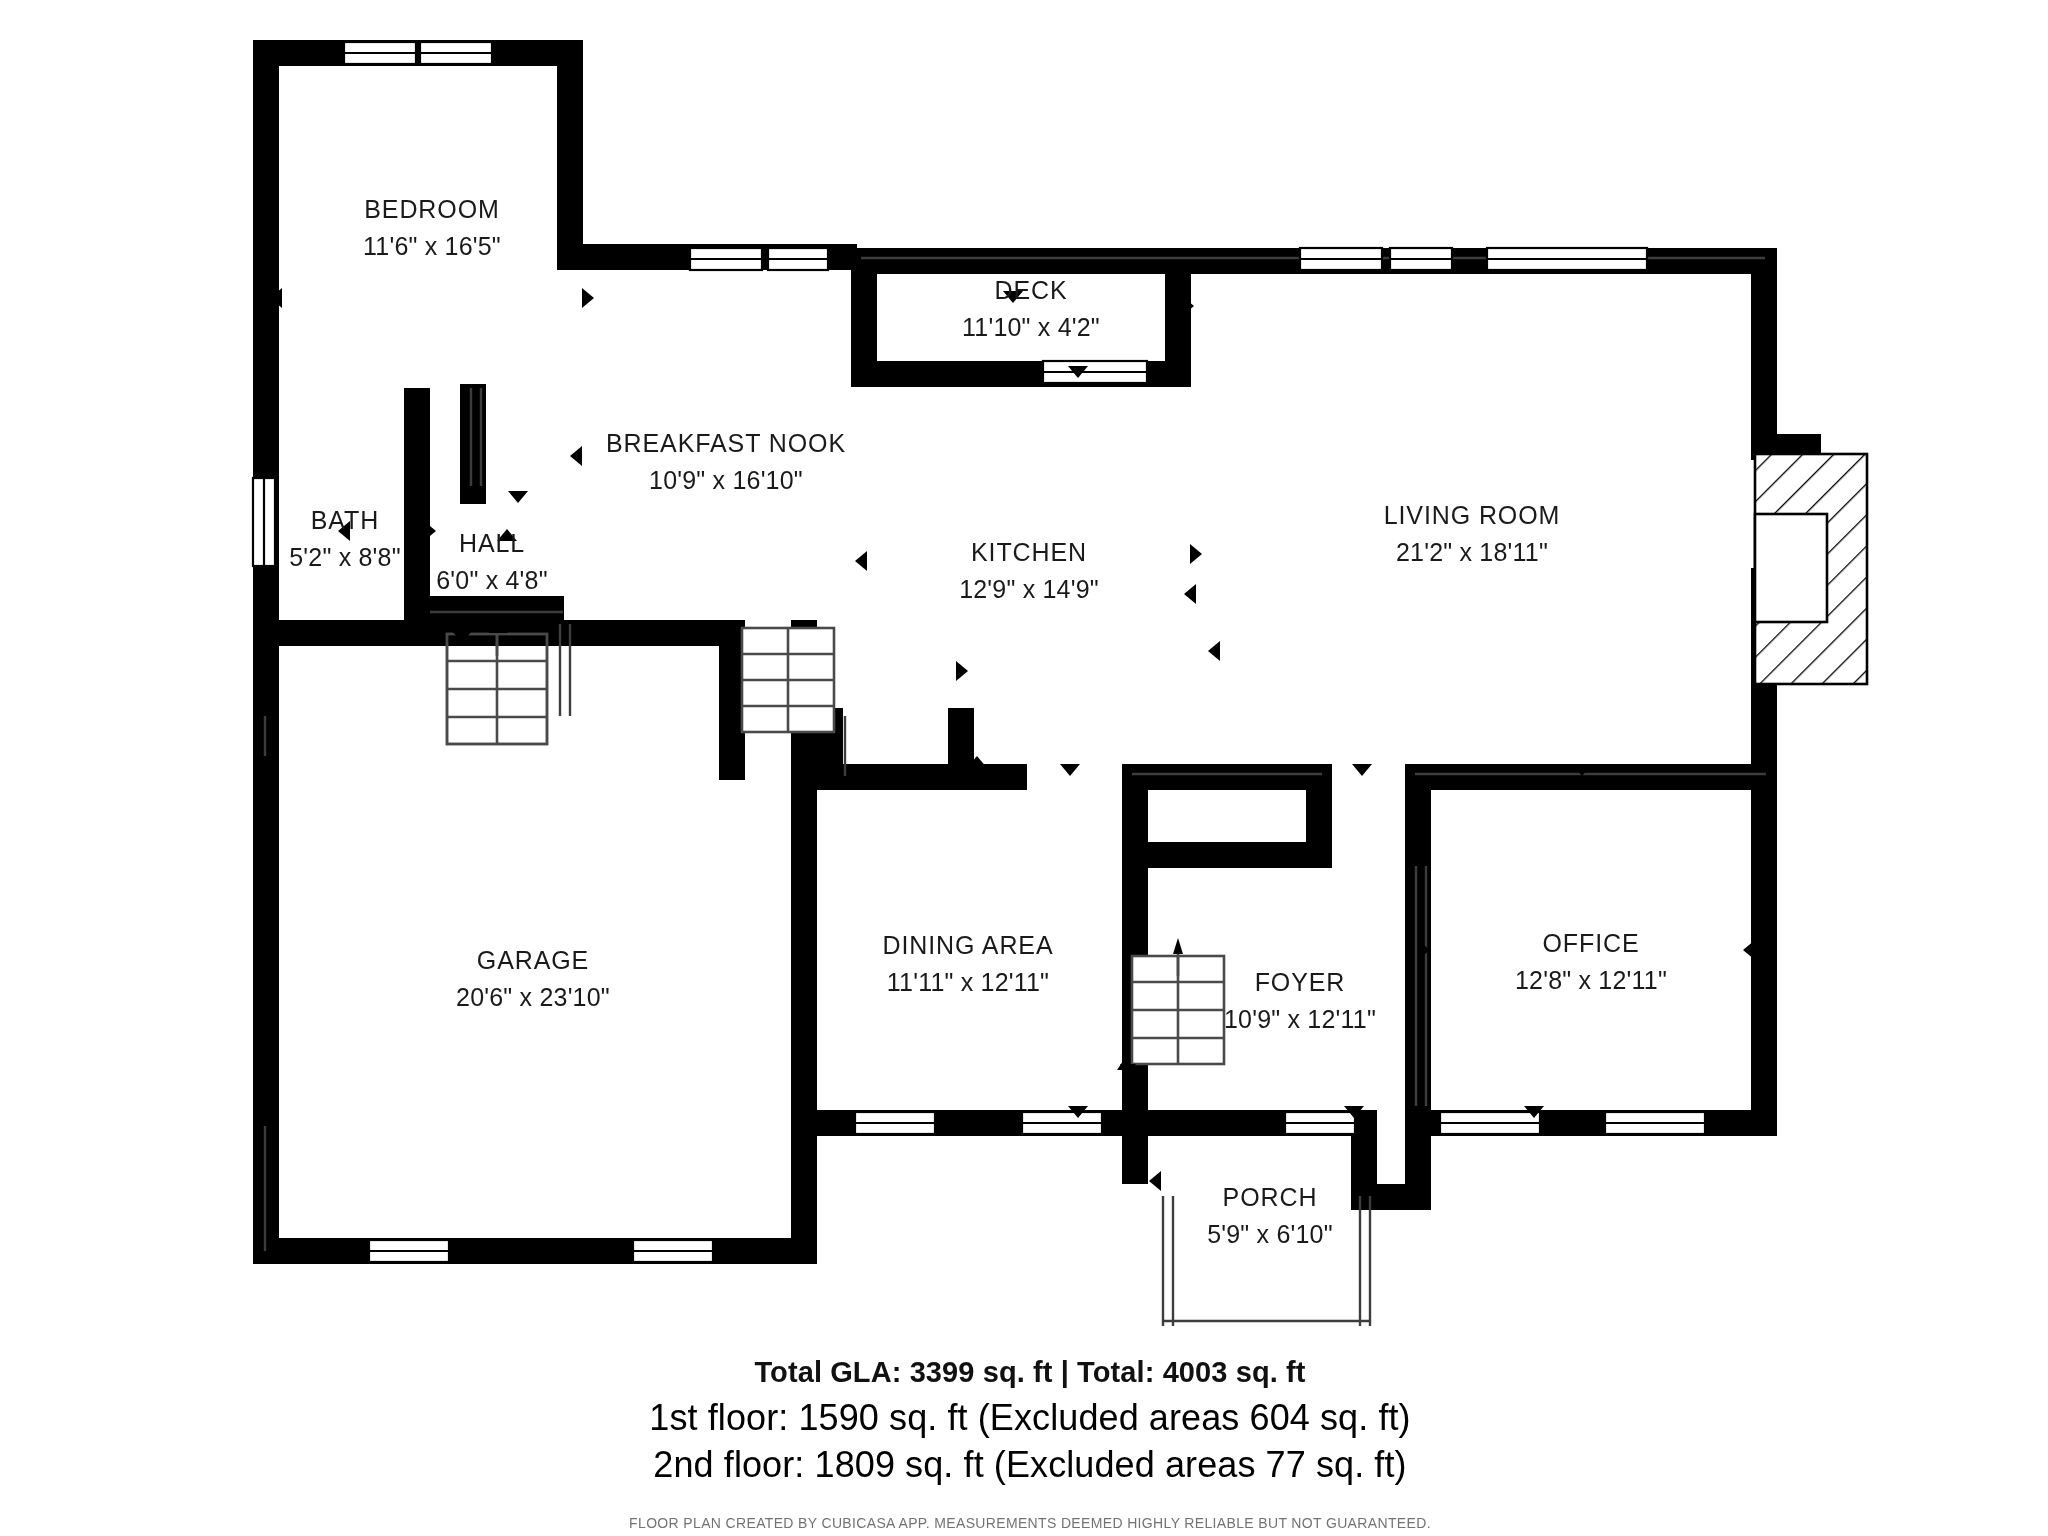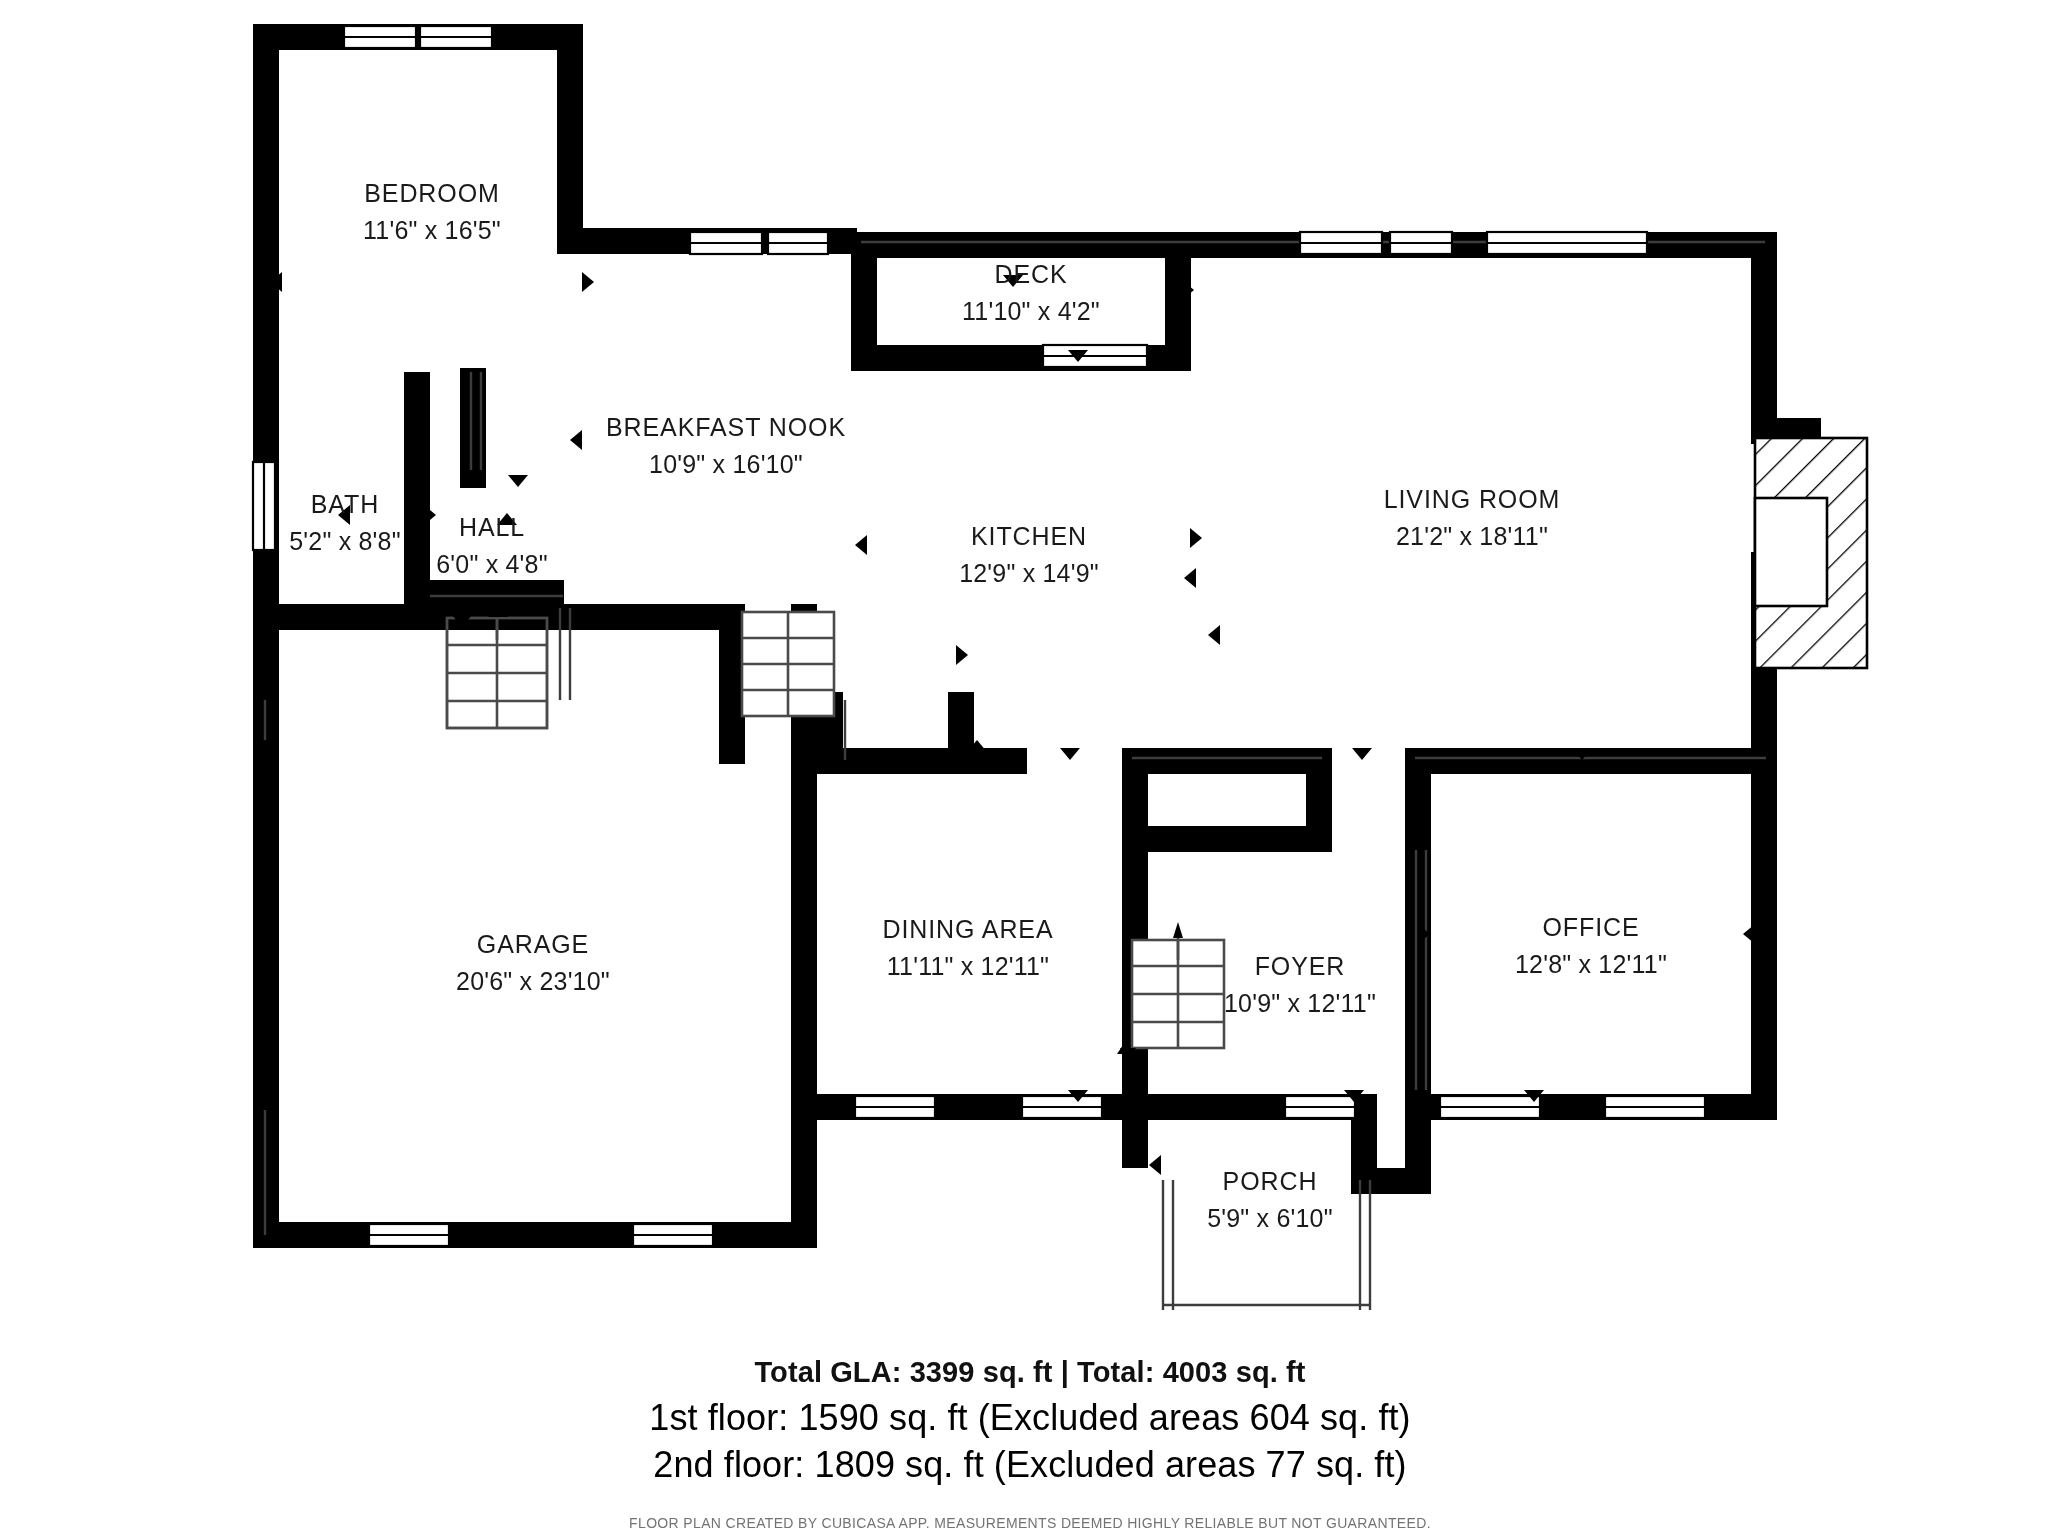--- a/index.html
+++ b/index.html
@@ -10,21 +10,21 @@
   body {
     width: 2048px;
     height: 1536px;
     font-family: "Liberation Sans", sans-serif;
     color: #1a1a1a;
     overflow: hidden;
     position: relative;
   }
   #plan-wrap {
     position: absolute;
-    left: 0; top: 0;
+    left: 0; top: 16px;
     width: 2048px;
     height: 1330px;
   }
   svg#floorplan {
     display: block;
     width: 2048px;
     height: 1330px;
   }
   .wall   { fill: #000000; }
   .thinline { fill: none; stroke: #3d3d3d; stroke-width: 2.4; }

